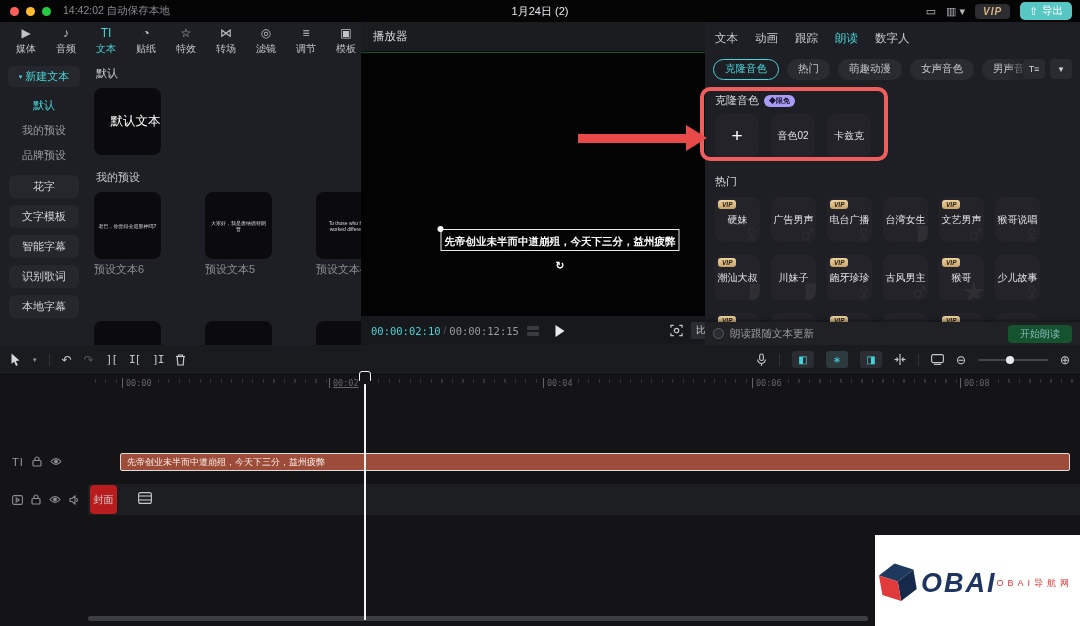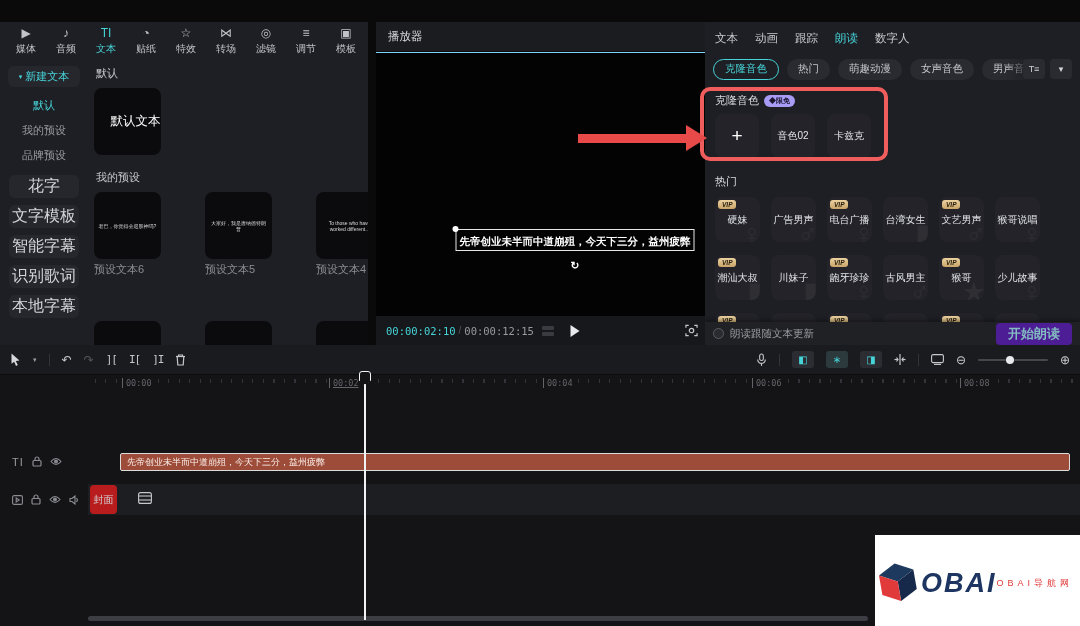--- a/index.html
+++ b/index.html
@@ -15,38 +15,38 @@
   .autosave { margin-left:12px; font-size:10.5px; color:#8a8b90; }
   .tb-title { position:absolute; left:0; right:0; text-align:center; font-size:11px; color:#e8e9ec; pointer-events:none; }
   .tb-right { margin-left:auto; display:flex; align-items:center; gap:10px; margin-right:8px; }
   .tb-ico { color:#b9bac0; font-size:11px; line-height:1; }
   .vip-pill { background:#2c2c31; border-radius:4px; padding:2px 8px; color:#d7b37f; font-size:10px; font-weight:bold; font-style:italic; letter-spacing:1px; }
   .export-btn { background:#58c6c2; border-radius:5px; padding:2px 9px; color:#fff; font-size:10.5px; display:flex; gap:4px; align-items:center; }
 
   
   .panel { position:absolute; top:22px; height:323px; background:#1e1f24; overflow:hidden; }
   .left-panel { left:0; width:368px; }
-  .player-panel { left:376px; width:398px; background:#7dd3fc; }
+  .player-panel { left:361px; width:398px; background:#14532d; }
   .right-panel { left:705px; width:375px; }
 
   
   .media-toolbar { display:flex; padding:4px 2px 0 6px; height:36px; }
   .m-item { width:41px; display:flex; flex-direction:column; align-items:center; gap:1px; color:#c2c3c8; cursor:pointer; }
   .m-icon { font-size:12px; height:15px; line-height:15px; }
   .m-label { font-size:10px; }
   .m-item.active { color:#46d4d8; }
   .m-item.active .m-label { color:#46d4d8; }
 
   .left-body { display:flex; height:287px; }
   .sidebar { width:88px; flex:none; padding-top:8px; display:flex; flex-direction:column; align-items:center; }
   .sb-group { width:72px; height:21px; background:#26272d; border-radius:6px; color:#46d4d8; font-size:11px; display:flex; align-items:center; justify-content:center; gap:3px; margin-bottom:6px; cursor:pointer; }
   .sb-caret { font-size:7px; }
   .sb-sub { height:25px; font-size:11px; color:#9b9ca2; display:flex; align-items:center; cursor:pointer; }
   .sb-sub.active { color:#46d4d8; }
-  .sb-box { width:70px; height:23px; background:#26272d; border-radius:6px; color:#d4d5d9; font-size:16px; display:flex; align-items:center; justify-content:center; margin-top:7px; cursor:pointer;text-align:right; }
+  .sb-box { width:70px; height:23px; background:#26272d; border-radius:6px; color:#d4d5d9; font-size:11px; display:flex; align-items:center; justify-content:center; margin-top:7px; cursor:pointer;text-align:right; }
 
   .preset-content { flex:1; padding:6px 0 0 6px; overflow:hidden; }
   .sec-label { font-size:11px; color:#c8c9cd; margin:2px 0 7px 2px; }
   .sec-label.mine { margin-top:15px; }
   .preset-card { width:67px; height:67px; background:#0b0b0d; border-radius:8px; display:flex; align-items:center; justify-content:center; overflow:hidden; cursor:pointer; }
   .preset-grid { display:grid; grid-template-columns:repeat(3,67px); column-gap:7px; row-gap:4px;gap:44px; }
   .pcell { display:flex; flex-direction:column; gap:3px; }
   .p-label { font-size:11px; color:#8b8c91; }
   .pv-tiny { font-size:5px; color:#d8d9dc; text-align:center; padding:0 4px; }
   .pv-big { font-size:15px; font-weight:bold; color:#fff; white-space:nowrap; }
@@ -88,21 +88,21 @@
   .vcard { position:relative; width:44px; height:44px; background:#232329; border-radius:8px; display:flex; align-items:center; justify-content:center; overflow:hidden; cursor:pointer; }
   .vcard .v-label { font-size:10px; color:#e4e5e8; z-index:2; text-align:center; }
   .vcard.add .v-label { font-size:19px; font-weight:300; color:#fff; }
   .v-glyph { position:absolute; right:-2px; bottom:-8px; font-size:27px; color:rgba(255,255,255,0.05); z-index:1; }
   .vip-badge { position:absolute; top:3px; left:3px; background:linear-gradient(#ecd2a0,#c9a468); color:#241c0d; font-size:6.5px; font-weight:bold; font-style:italic; border-radius:3px; padding:1px 4px; z-index:3; }
   .hot-grid { display:grid; grid-template-columns:repeat(6,45px); column-gap:11px; row-gap:13px; margin:8px 0 0 10px; }
   .hot-grid .vcard { width:45px; height:45px; }
   .r-footer { position:absolute; left:0; right:0; bottom:0; height:23px; background:#202125; display:flex; align-items:center; padding:0 8px; box-shadow:0 -2px 4px rgba(0,0,0,.35); z-index:5; }
   .cb-circle { width:11px; height:11px; border:1px solid #5a5b61; border-radius:50%; background:#2a2b30; cursor:pointer; }
   .cb-label { font-size:10.5px; color:#9a9ba0; margin-left:6px; }
-  .start-btn { margin-left:auto; background:#4c1d95; color:#83bcc1; border-radius:4px; font-size:13px; padding:2px 12px; cursor:pointer;font-weight:bold; }
+  .start-btn { margin-left:auto; background:#14532d; color:#83bcc1; border-radius:4px; font-size:10px; padding:2px 12px; cursor:pointer; }
 
   
   .timeline { position:absolute; left:0; top:345px; width:1080px; height:281px; background:#141417; }
   .tl-toolbar { height:30px; background:#1a1b1f; border-bottom:1px solid #0b0b0c; display:flex; align-items:center; padding:0 10px; }
   .tl-left, .tl-right { display:flex; align-items:center; gap:12px; }
   .tl-right { margin-left:auto; }
   .tl-ic { color:#c7c8cc; font-size:12px; line-height:1; cursor:pointer; display:flex; align-items:center; }
   .tl-ic.dim { color:#55565b; }
   .tl-caret { font-size:7px; color:#9a9ba0; cursor:pointer; }
   .tl-div { width:1px; height:12px; background:#323338; }
@@ -142,20 +142,38 @@
   .wm-brand { font-size:27px; font-weight:900; font-style:italic; color:#1d3560; letter-spacing:2px; line-height:26px; }
   .wm-caption { font-size:9px; color:#e03a3a; letter-spacing:4px; margin-top:2px; }
 
   svg { display:block; }
 </style>
 </head>
 <body>
 
 <div class="app">
 
+  <header class="topbar">
+    <div class="lights">
+      <span class="light l-red"></span>
+      <span class="light l-yel"></span>
+      <span class="light l-grn"></span>
+    </div>
+    <span class="autosave">14:42:02 自动保存本地</span>
+    <span class="tb-title">1月24日 (2)</span>
+    <div class="tb-right">
+      <span class="tb-ico">▭</span>
+      <span class="tb-ico">▥ ▾</span>
+      <span class="vip-pill">VIP</span>
+      <span class="export-btn">
+          <i style="font-style:normal">⇧</i>
+          <span>导出</span>
+        </span>
+    </div>
+  </header>
 
   <section class="panel left-panel">
     <nav class="media-toolbar" id="media-toolbar">
         <div class="m-item">
           <div class="m-icon">▶</div>
           <div class="m-label">媒体</div>
         </div>
         <div class="m-item">
           <div class="m-icon">♪</div>
           <div class="m-label">音频</div>

